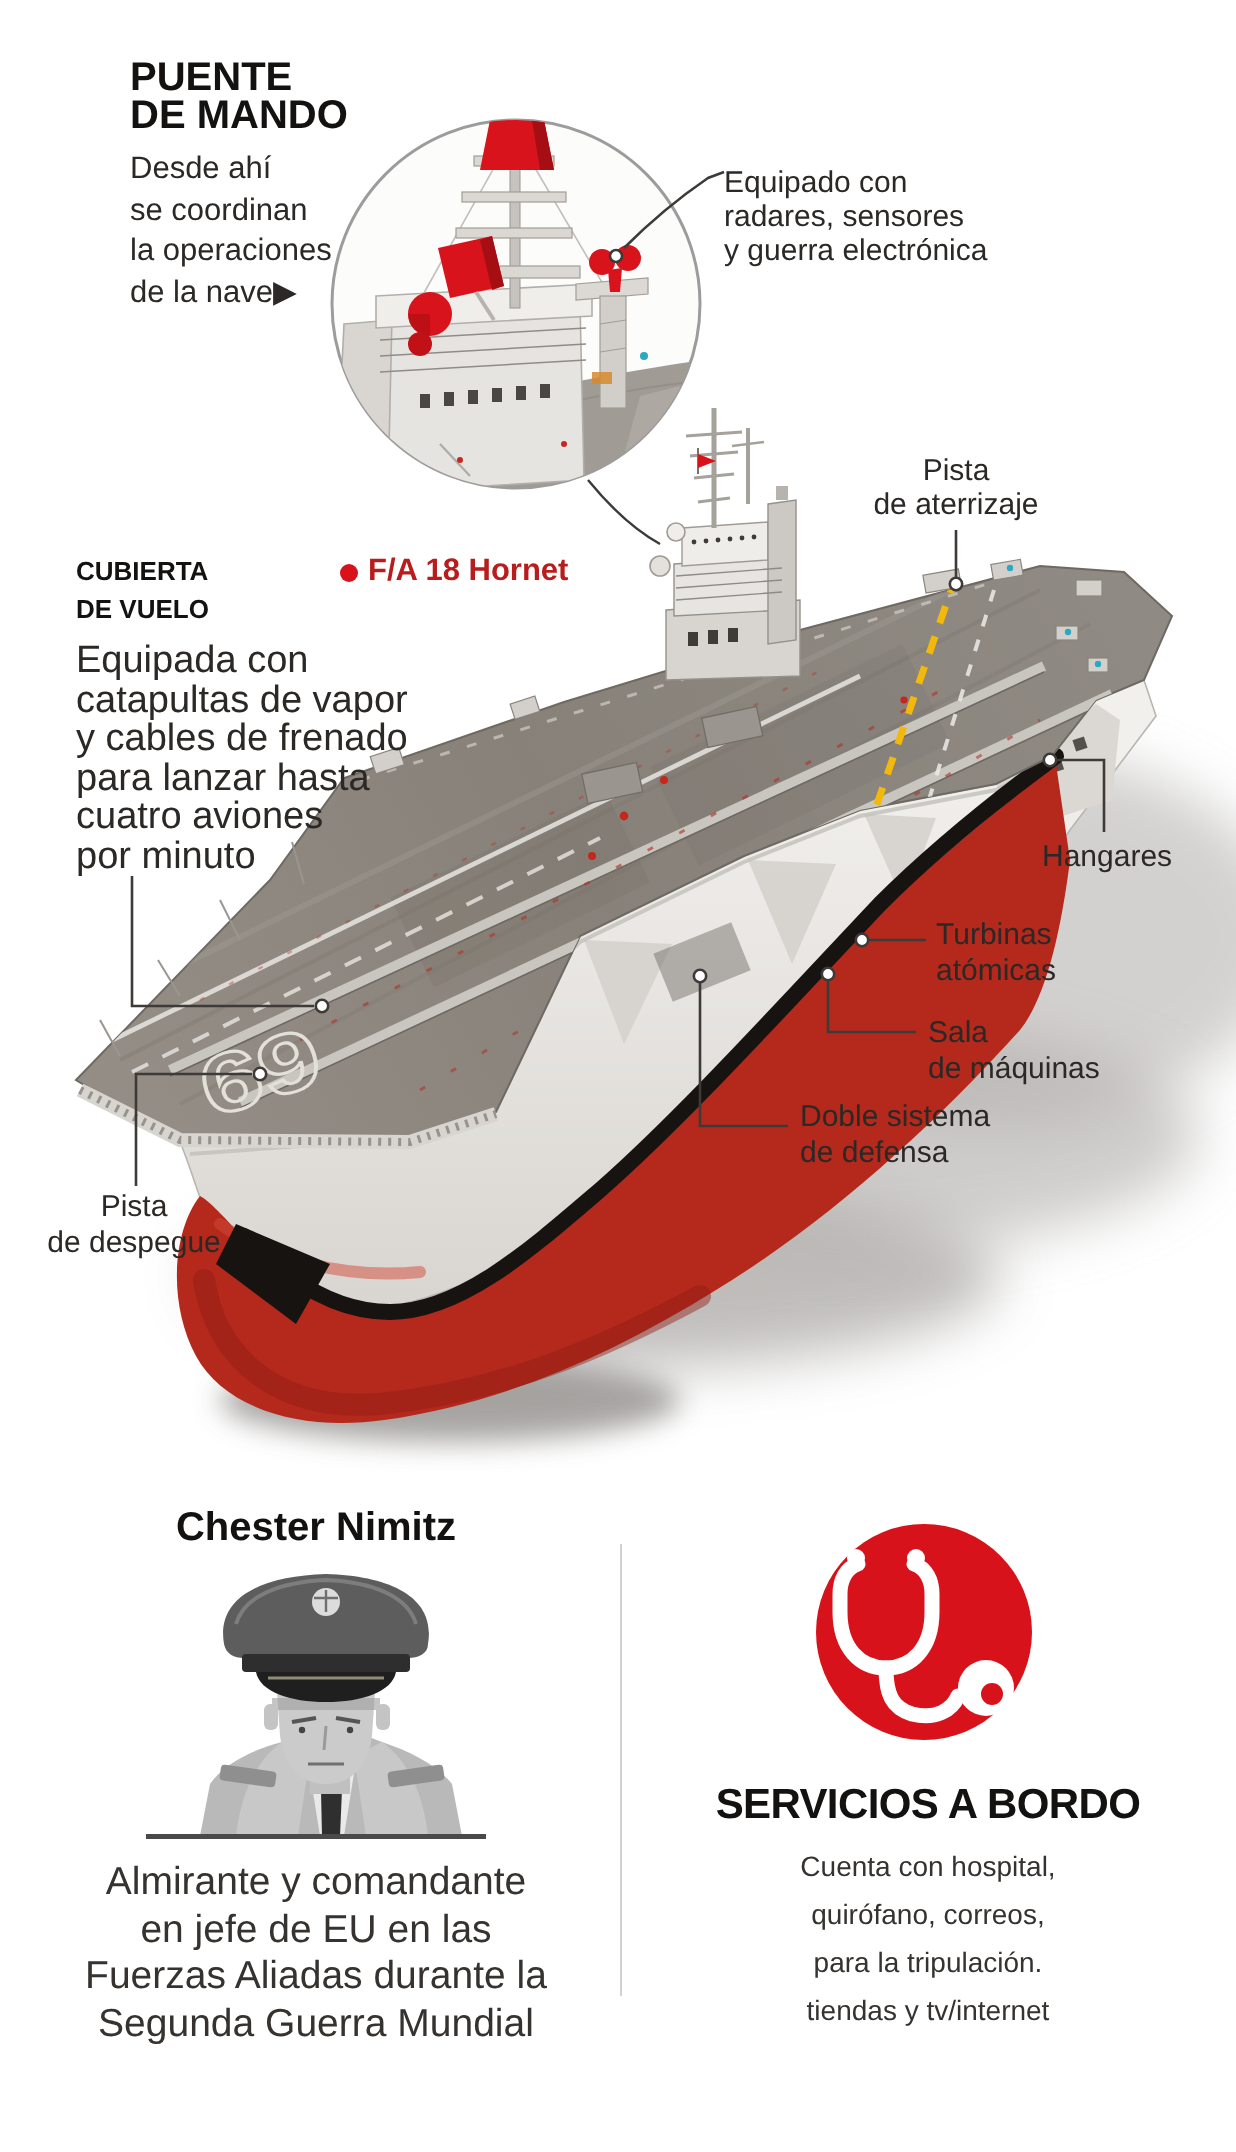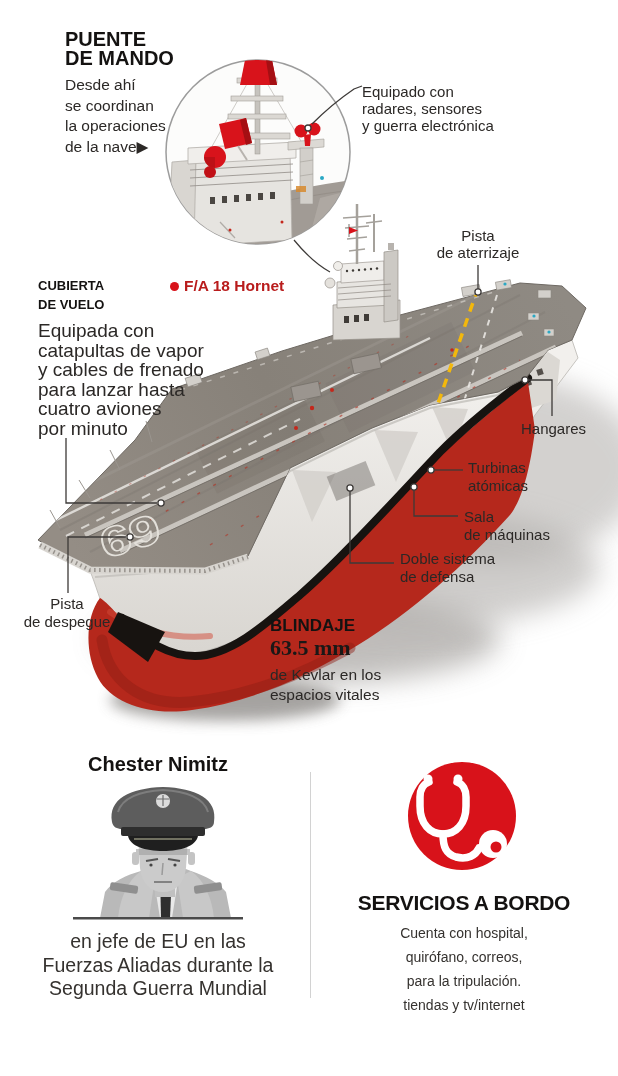--- a/index.html
+++ b/index.html
@@ -365,31 +365,24 @@
   <div class="lbl doble">
     <span>Doble sistema</span>
     <span>de defensa</span>
   </div>
 
   <div class="lbl despegue">
     <span>Pista</span>
     <span>de despegue</span>
   </div>
 
-  <div class="lbl blindaje">
-    <span class="h t">BLINDAJE</span>
-    <span class="v">63.5 mm</span>
-    <div class="b">
-      <span>de Kevlar en los</span>
-      <span>espacios vitales</span>
-    </div>
-  </div>
 
   <div class="lbl h nimitz-title">Chester Nimitz</div>
   <div class="lbl nimitz-body">
+    <span>Almirante y comandante</span>
     <span>en jefe de EU en las</span>
     <span>Fuerzas Aliadas durante la</span>
     <span>Segunda Guerra Mundial</span>
   </div>
 
   <div class="divider"></div>
 
   <div class="lbl h serv-title">SERVICIOS A BORDO</div>
   <div class="lbl serv-body">
     <span>Cuenta con hospital,</span>

